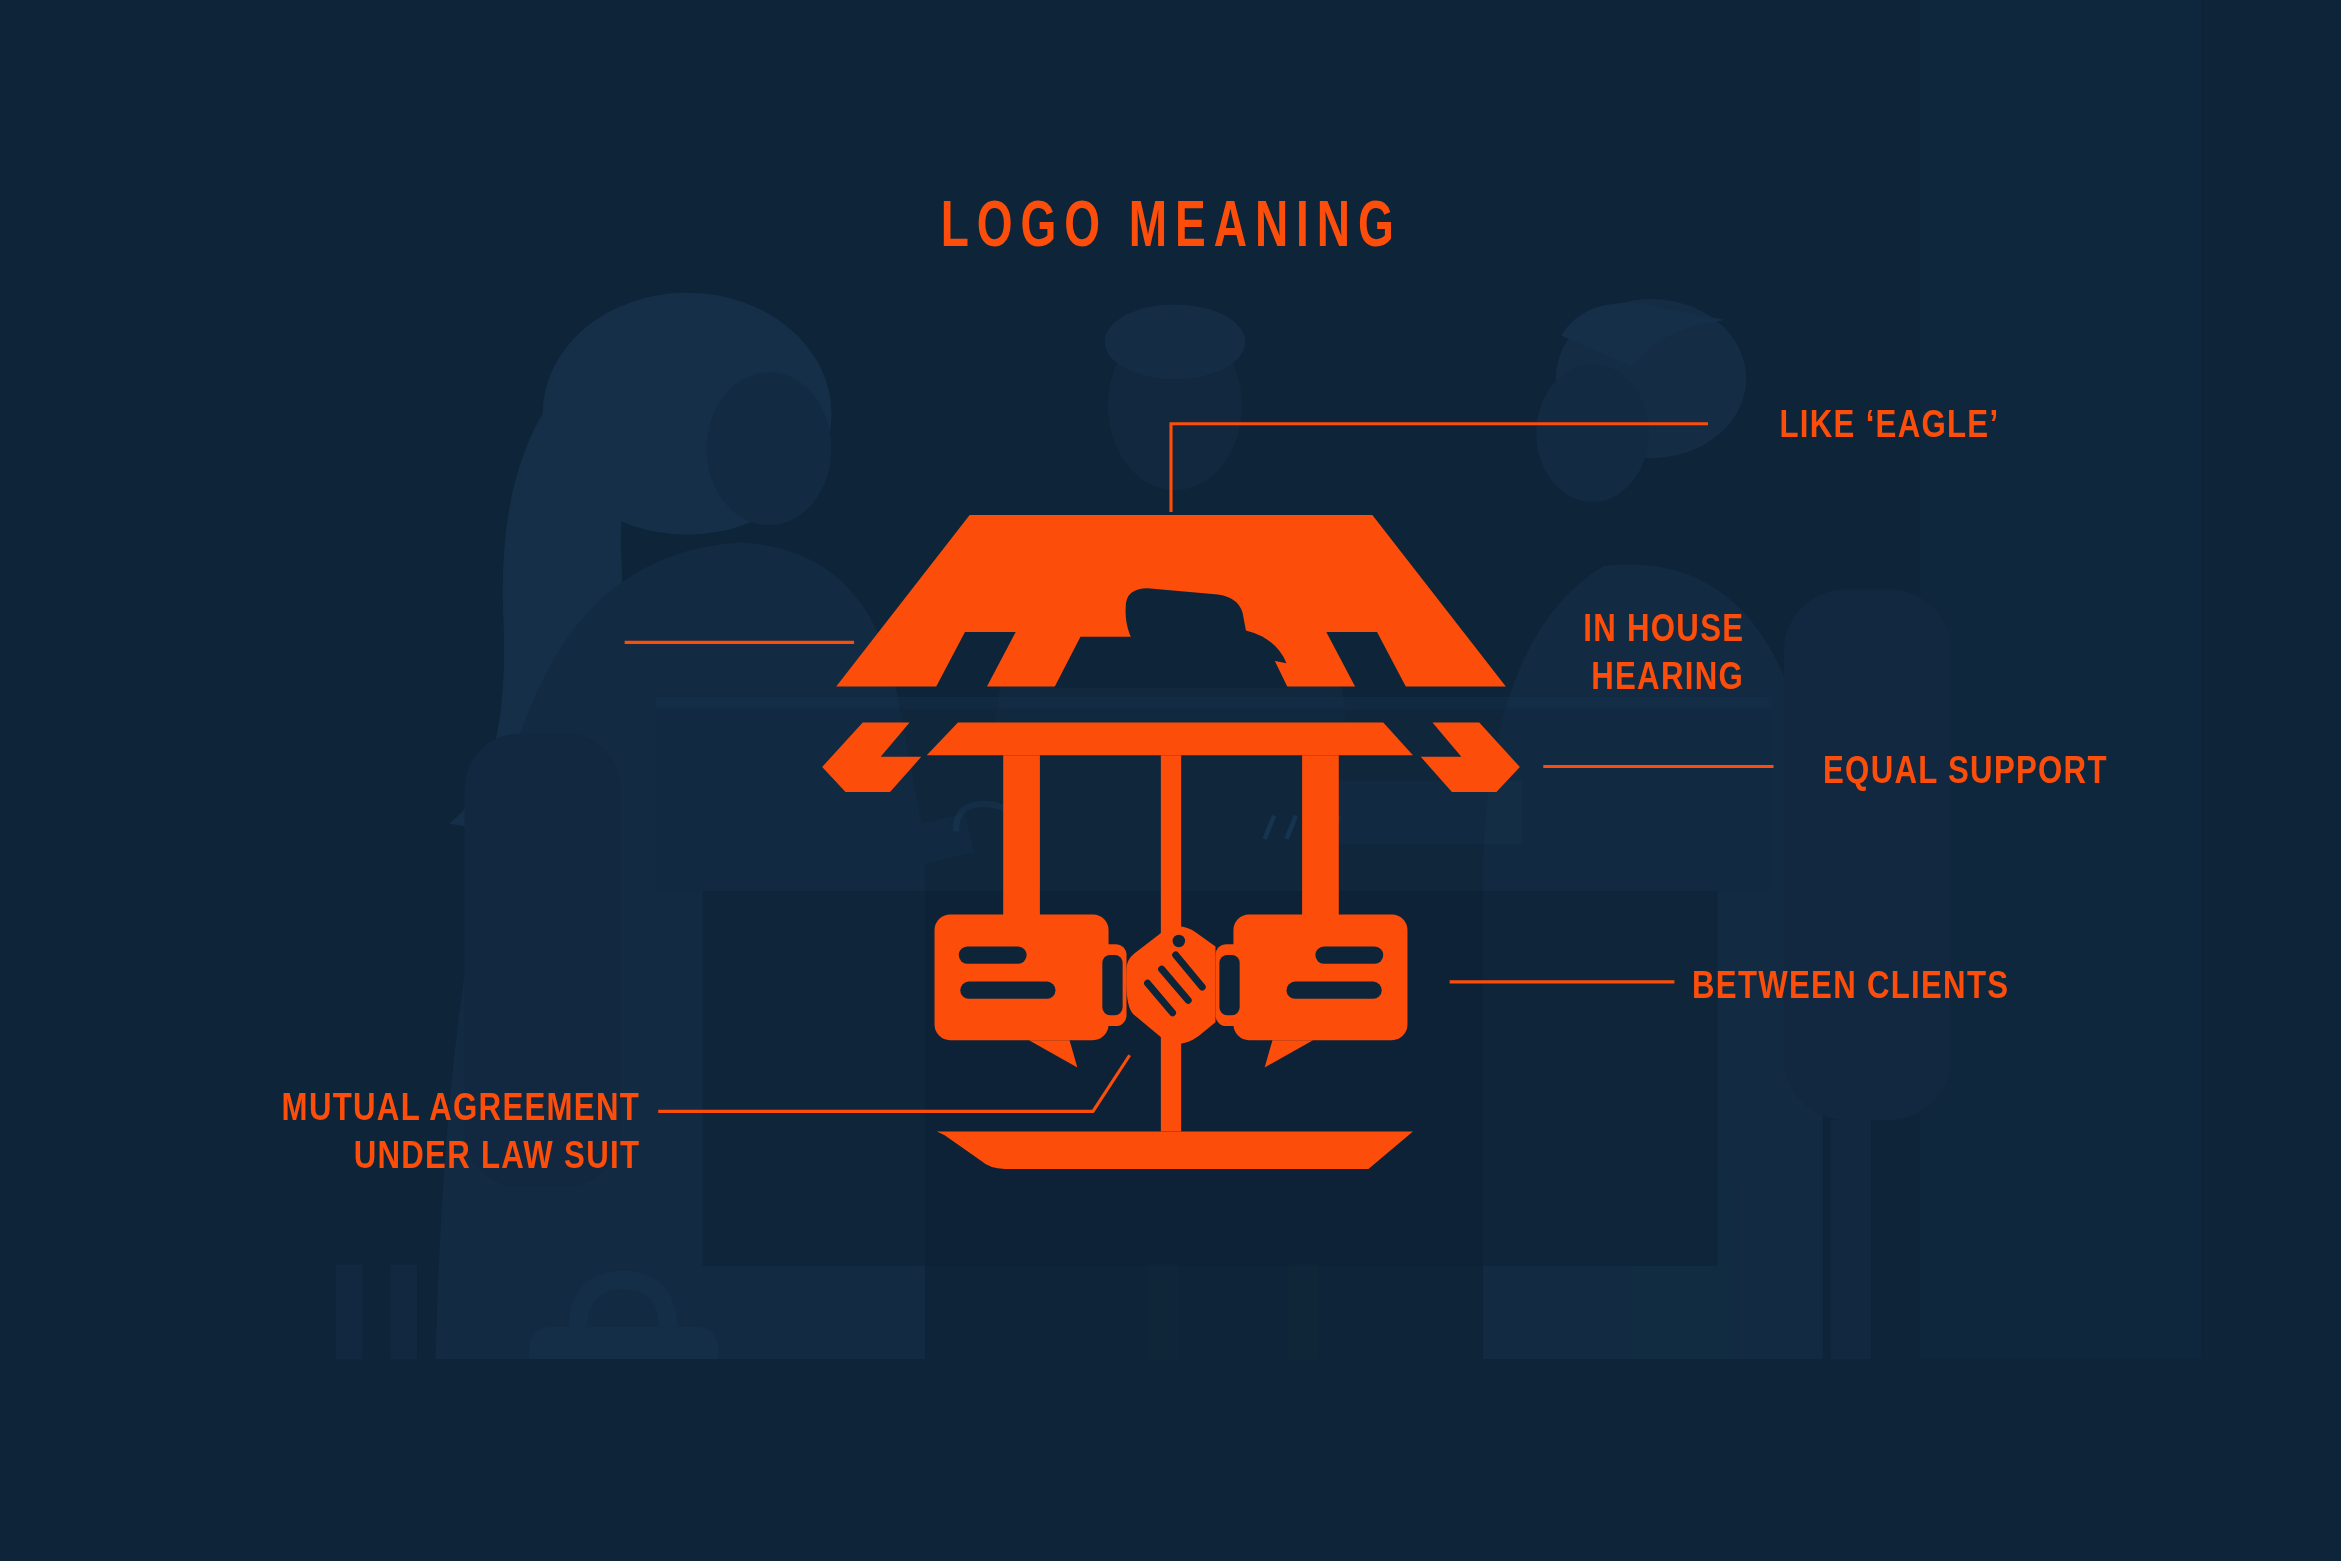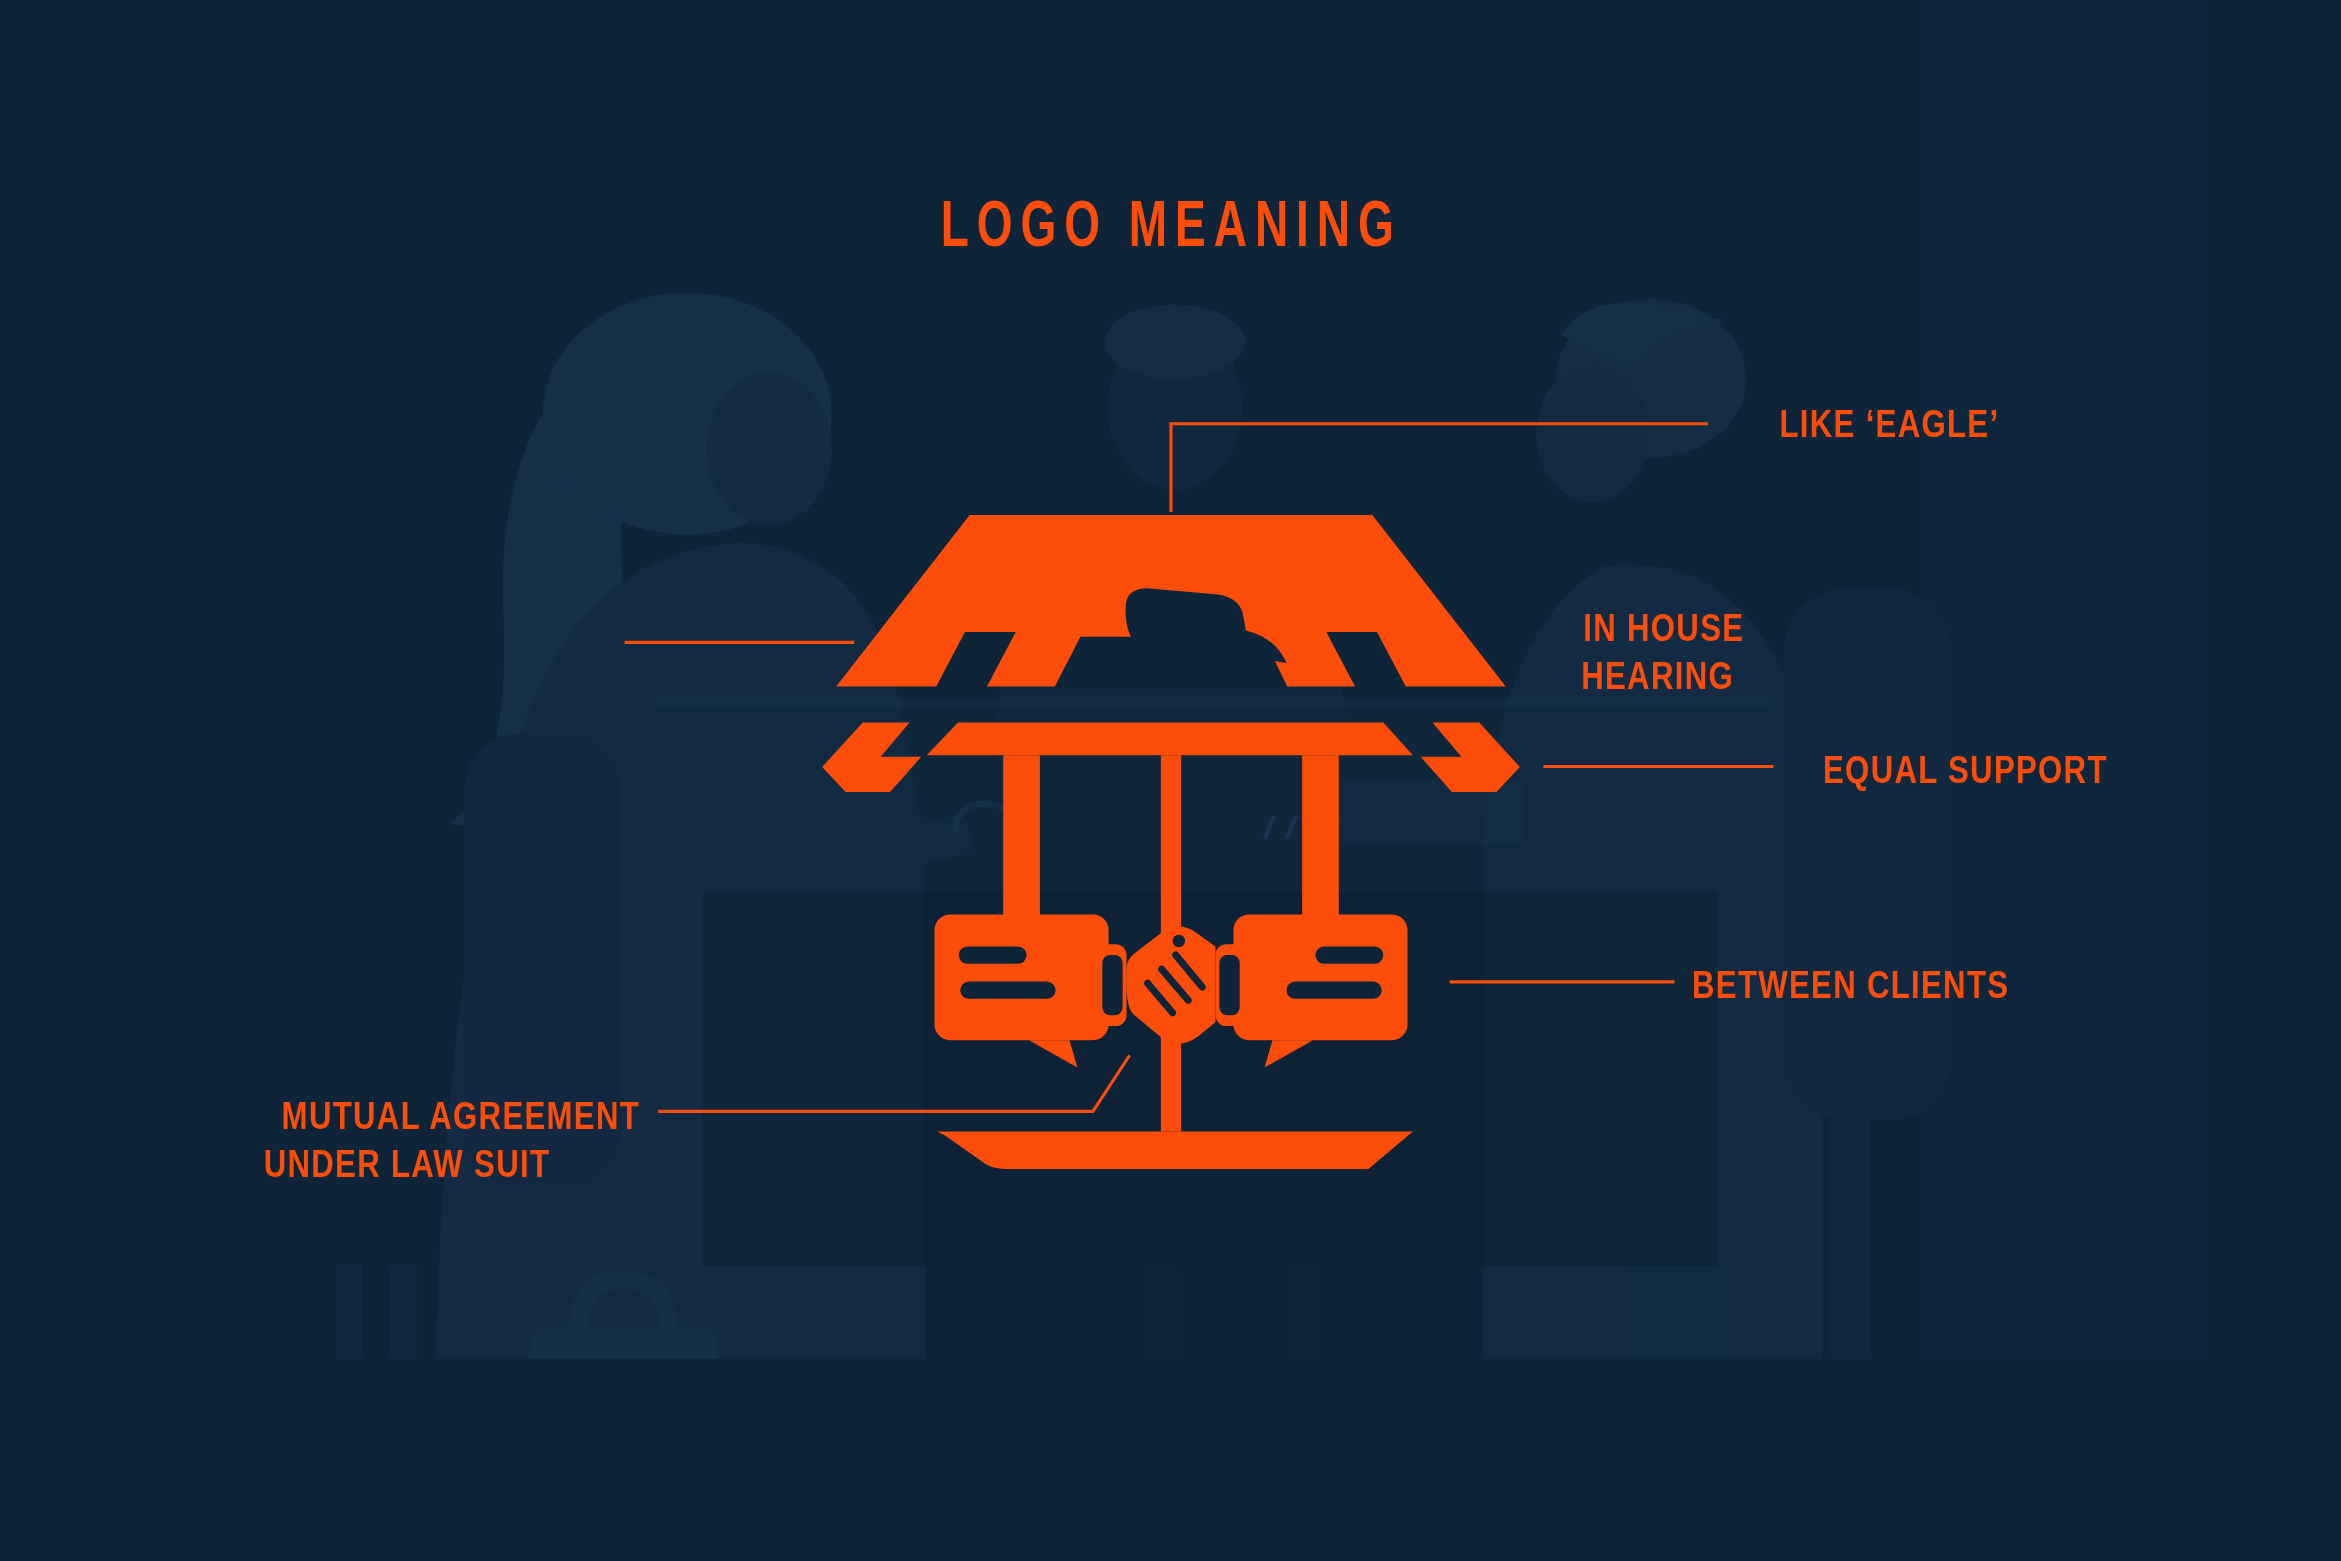--- a/index.html
+++ b/index.html
@@ -20,32 +20,32 @@
     white-space:nowrap;
   }
   .title .tx{display:inline-block;transform:scaleX(.72);transform-origin:center center;}
 
   .label{
     position:absolute;color:#fc4e0a;font-weight:bold;
     font-size:39px;line-height:48px;letter-spacing:1.6px;white-space:nowrap;
   }
   .label .ln{display:block;}
   .label .tx{display:inline-block;transform:scaleX(.8);}
-  .label.align-right{text-align:left;}
+  .label.align-right{text-align:right;}
   .label.align-right .tx{transform-origin:right center;}
   .label.align-left{text-align:left;}
   .label.align-left .tx{transform-origin:left center;}
   .label.align-center{text-align:center;}
   .label.align-center .tx{transform-origin:center center;}
 
   #label-legal{left:1686px;top:400px;width:406px;}
   #label-inhouse{right:598px;top:604px;}
   #label-equal{left:1789px;top:746px;margin-left:34px;}
   #label-open{left:1692px;top:961px;}
-  #label-mutual{right:1702px;top:1083px;margin-top:9px;}
+  #label-mutual{right:1702px;top:1083px;}
 </style>
 </head>
 <body>
 
 <div id="app">
 
   <svg class="bg-scene" viewBox="0 0 3000 2000">
 
     <rect x="2460" y="0" width="360" height="2000" fill="#112a41" opacity="0.55"></rect>
 

